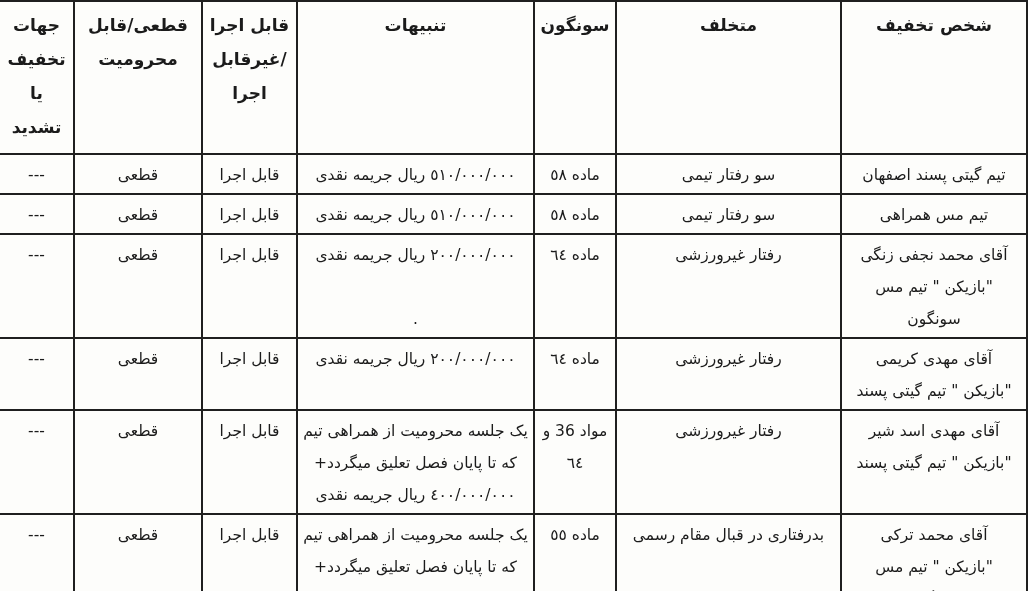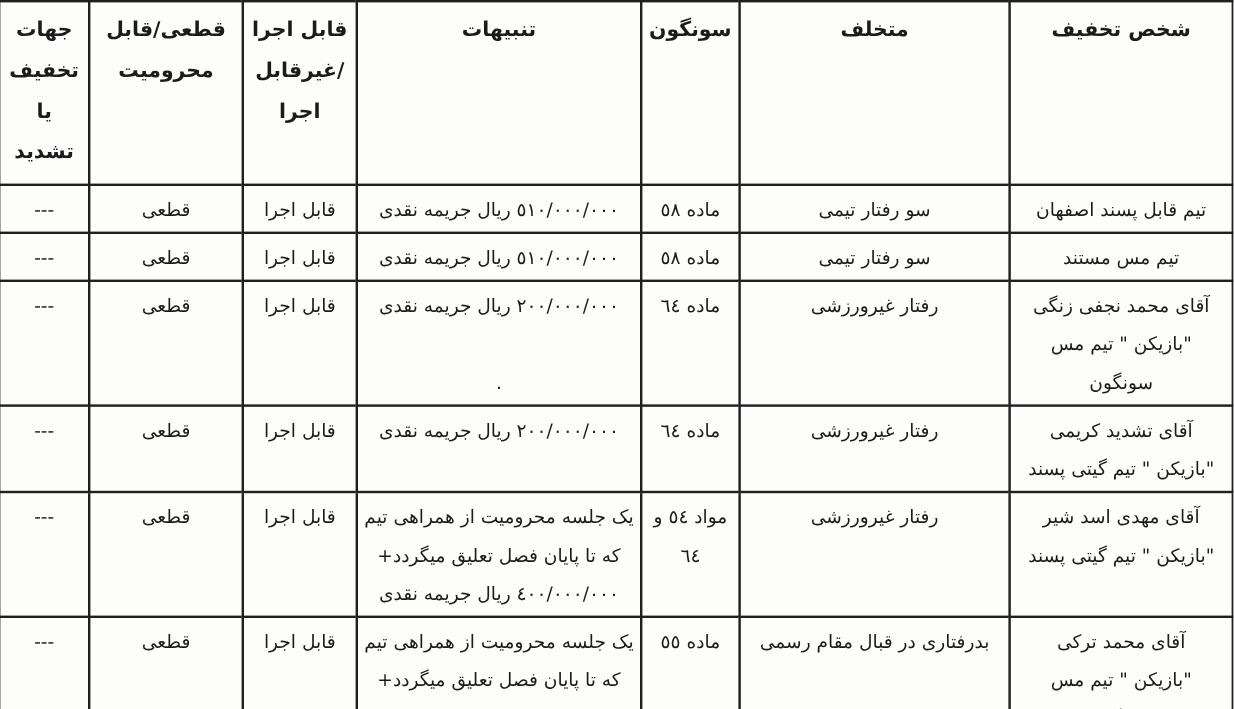--- a/index.html
+++ b/index.html
@@ -79,30 +79,30 @@
         <th>قطعی/قابل
 محرومیت</th>
         <th>جهات
 تخفیف
 یا
 تشدید</th>
       </tr>
     </thead>
     <tbody>
       <tr class="r0">
-        <td>تیم قابل پسند اصفهان</td>
+        <td>تیم گیتی پسند اصفهان</td>
         <td>سو رفتار تیمی</td>
         <td>ماده ٥٨</td>
         <td>٥١٠/٠٠٠/٠٠٠ ریال جریمه نقدی</td>
         <td>قابل اجرا</td>
         <td>قطعی</td>
         <td>---</td>
       </tr>
       <tr class="r1">
-        <td>تیم مس مستند</td>
+        <td>تیم مس همراهی</td>
         <td>سو رفتار تیمی</td>
         <td>ماده ٥٨</td>
         <td>٥١٠/٠٠٠/٠٠٠ ریال جریمه نقدی</td>
         <td>قابل اجرا</td>
         <td>قطعی</td>
         <td>---</td>
       </tr>
       <tr class="r2">
         <td>آقای محمد نجفی زنگی
 "بازیکن " تیم مس
@@ -110,34 +110,34 @@
         <td>رفتار غیرورزشی</td>
         <td>ماده ٦٤</td>
         <td>٢٠٠/٠٠٠/٠٠٠ ریال جریمه نقدی
 
 .</td>
         <td>قابل اجرا</td>
         <td>قطعی</td>
         <td>---</td>
       </tr>
       <tr class="r3">
-        <td>آقای تشدید کریمی
+        <td>آقای مهدی کریمی
 "بازیکن " تیم گیتی پسند</td>
         <td>رفتار غیرورزشی</td>
         <td>ماده ٦٤</td>
         <td>٢٠٠/٠٠٠/٠٠٠ ریال جریمه نقدی</td>
         <td>قابل اجرا</td>
         <td>قطعی</td>
         <td>---</td>
       </tr>
       <tr class="r4">
         <td>آقای مهدی اسد شیر
 "بازیکن " تیم گیتی پسند</td>
         <td>رفتار غیرورزشی</td>
-        <td>مواد ٥٤ و
+        <td>مواد 36 و
 ٦٤</td>
         <td>یک جلسه محرومیت از همراهی تیم
 که تا پایان فصل تعلیق میگردد+
 ٤٠٠/٠٠٠/٠٠٠ ریال جریمه نقدی</td>
         <td>قابل اجرا</td>
         <td>قطعی</td>
         <td>---</td>
       </tr>
       <tr class="r5">
         <td>آقای محمد ترکی

